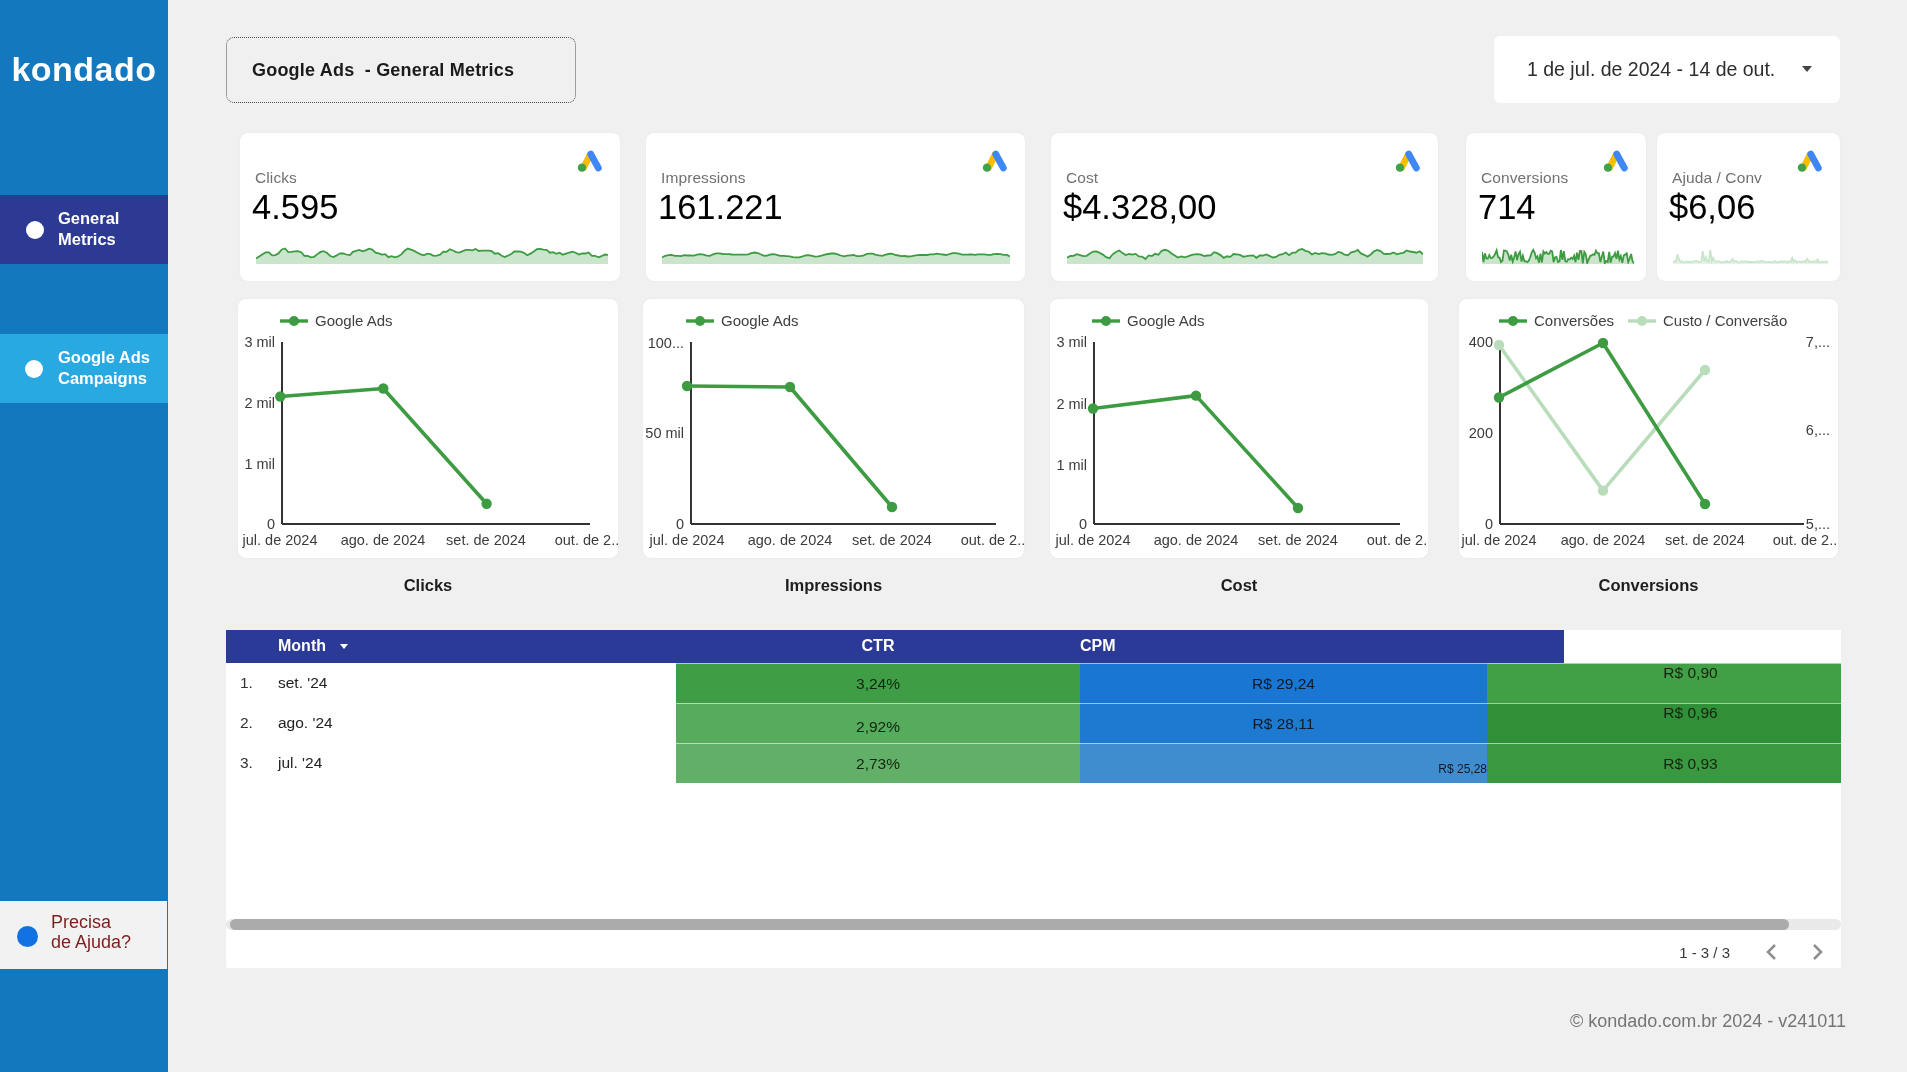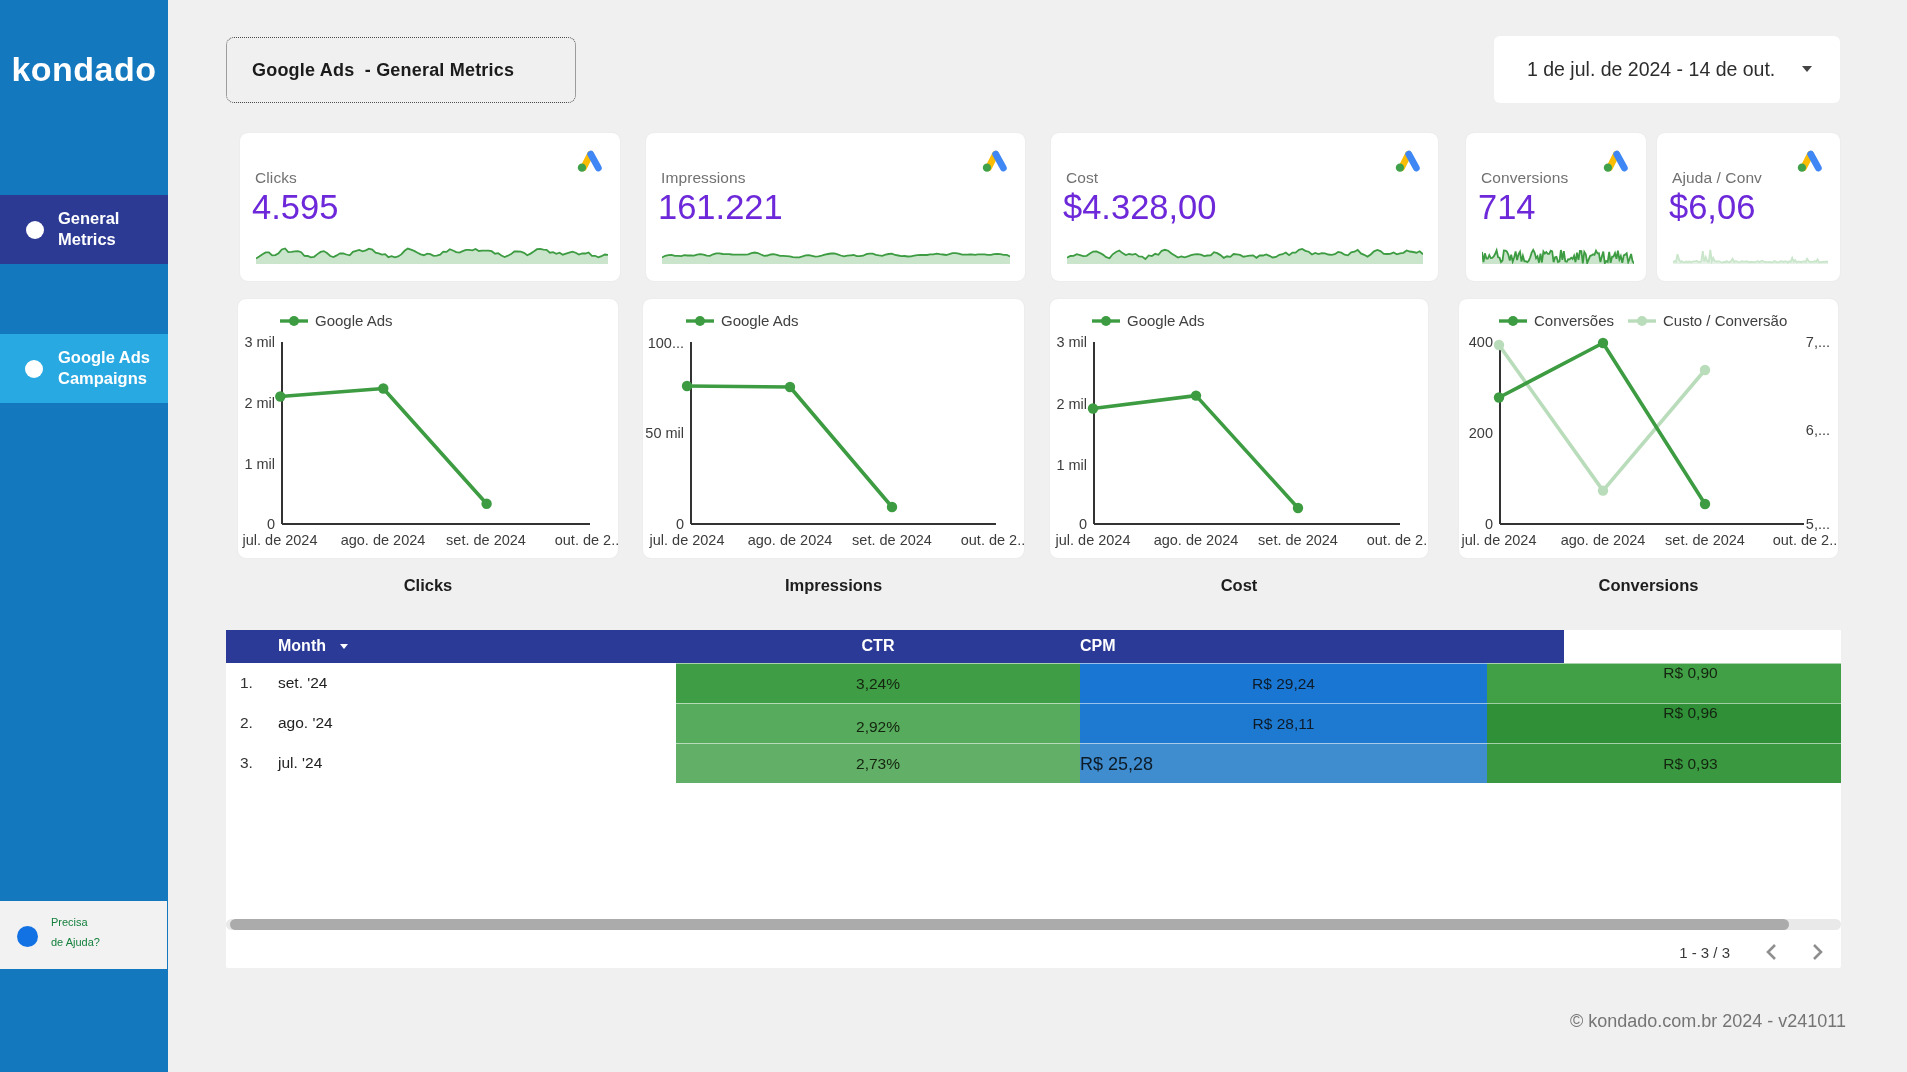--- a/index.html
+++ b/index.html
@@ -1,40 +1,40 @@
 <!DOCTYPE html>
 <html><head><meta charset="utf-8">
 <style>
 *{margin:0;padding:0;box-sizing:border-box}
 html,body{width:1907px;height:1072px;overflow:hidden;background:#f0f0f0;
 font-family:"Liberation Sans",sans-serif;position:relative}
 .abs{position:absolute}
 .card{position:absolute;background:#fff;border-radius:8px;box-shadow:0 0 2px rgba(0,0,0,0.06)}
 .sclabel{position:absolute;left:15px;top:36px;font-size:15.5px;color:#717171;letter-spacing:.1px}
-.scval{position:absolute;left:12px;top:56px;color:#6d28d9;line-height:1.05}
+.scval{position:absolute;left:12px;top:56px;color:#000000;line-height:1.05}
 .adsic{position:absolute;right:15px;top:16px;width:29px;height:26px}
 .spark{position:absolute;left:16px;bottom:17px;height:18px}
 .ctx{font-size:14.5px;fill:#3c3c3c;font-family:"Liberation Sans",sans-serif}
 .leg{font-size:15px;fill:#414141}
 .charttitle{position:absolute;top:576px;font-size:16.5px;font-weight:bold;color:#1d1d1d;text-align:center}
 </style></head>
 <body>
 <div class="abs" id="sidebar" style="left:0;top:0;width:168px;height:1072px;background:#1478be">
   <div class="abs" style="left:0;top:50px;width:168px;text-align:center;color:#fff;font-size:34px;font-weight:bold;letter-spacing:.5px">kondado</div>
   <div class="abs" style="left:0;top:195px;width:168px;height:69px;background:#2c3a94">
     <div class="abs" style="left:26px;top:26px;width:18px;height:18px;border-radius:50%;background:#fff"></div>
     <div class="abs" style="left:58px;top:13px;color:#fff;font-size:16.5px;font-weight:bold;line-height:21px">General<br>Metrics</div>
   </div>
   <div class="abs" style="left:0;top:334px;width:168px;height:69px;background:#29a9e1">
     <div class="abs" style="left:25px;top:26px;width:18px;height:18px;border-radius:50%;background:#fff"></div>
     <div class="abs" style="left:58px;top:13px;color:#fff;font-size:16.5px;font-weight:bold;line-height:21px">Google Ads<br>Campaigns</div>
   </div>
   <div class="abs" style="left:0;top:901px;width:167px;height:68px;background:#f2f2f2">
     <div class="abs" style="left:17px;top:25px;width:21px;height:21px;border-radius:50%;background:#1272e4"></div>
-    <div class="abs" style="left:51px;top:12px;color:#15803d;font-size:11px;line-height:19.5px">Precisa<br>de Ajuda?</div>
+    <div class="abs" style="left:51px;top:12px;color:#7f1d1d;font-size:18px;line-height:19.5px">Precisa<br>de Ajuda?</div>
   </div>
 </div>
 <div class="abs" style="left:226px;top:37px;width:350px;height:66px;border:1.5px dotted #4a4a4a;border-radius:8px">
   <div class="abs" style="left:25px;top:22px;font-size:18px;font-weight:bold;color:#1b1b1b;letter-spacing:.2px">Google Ads&nbsp; - General Metrics</div>
 </div>
 <div class="abs" style="left:1494px;top:36px;width:346px;height:67px;background:#fff;border-radius:6px">
   <div class="abs" style="left:33px;top:22px;font-size:19.5px;color:#2d2d2d">1 de jul. de 2024 - 14 de out.</div>
   <div class="abs" style="right:28px;top:30px;width:0;height:0;border-left:5.5px solid transparent;border-right:5.5px solid transparent;border-top:6.5px solid #444"></div>
 </div>
 <div class="card" style="left:240px;top:133px;width:380px;height:148px">
@@ -229,21 +229,21 @@
     <div style="text-align:center;font-size:15.5px;color:#14240f">R$ 0,96</div>
       </div>
 </div>
   <div class="abs" style="left:0;top:113px;width:1615px;height:40px;background:#fff">
   <div class="abs" style="left:14px;top:11px;font-size:15.5px;color:#333">3.</div>
   <div class="abs" style="left:52px;top:11px;font-size:15.5px;color:#222">jul. '24</div>
   <div class="abs" style="left:450px;top:0;width:404px;height:40px;background:#62b067;border-top:1px solid rgba(255,255,255,.55)">
     <div style="text-align:center;padding-top:11px;font-size:15.5px;color:#14240f">2,73%</div>
       </div>
   <div class="abs" style="left:854px;top:0;width:407px;height:40px;background:#3f8dce;border-top:1px solid rgba(255,255,255,.55)">
-    <div style="text-align:left;padding-top:10px;font-size:18px;color:#0d1b28">R$ 25,28</div>
+    <div style="text-align:right;padding-top:18px;font-size:12px;color:#0d1b28">R$ 25,28</div>
       </div>
   <div class="abs" style="left:1261px;top:0;width:407px;height:40px;background:#3a9841;border-top:1px solid rgba(255,255,255,.55)">
     <div style="text-align:center;padding-top:11px;font-size:15.5px;color:#14240f">R$ 0,93</div>
       </div>
 </div>
   <div class="abs" style="left:0px;top:289px;width:1615px;height:11px;background:#e9e9e9;border-radius:6px"></div>
   <div class="abs" style="left:4px;top:289px;width:1559px;height:11px;background:#ababab;border-radius:6px"></div>
   <div class="abs" style="right:111px;top:314px;font-size:15px;color:#3a3a3a">1 - 3 / 3</div>
   <svg class="abs" style="right:64px;top:313px" width="12" height="18" viewBox="0 0 12 18">
       <polyline points="10,2 3,9 10,16" fill="none" stroke="#8f8f8f" stroke-width="2.6"></polyline>

